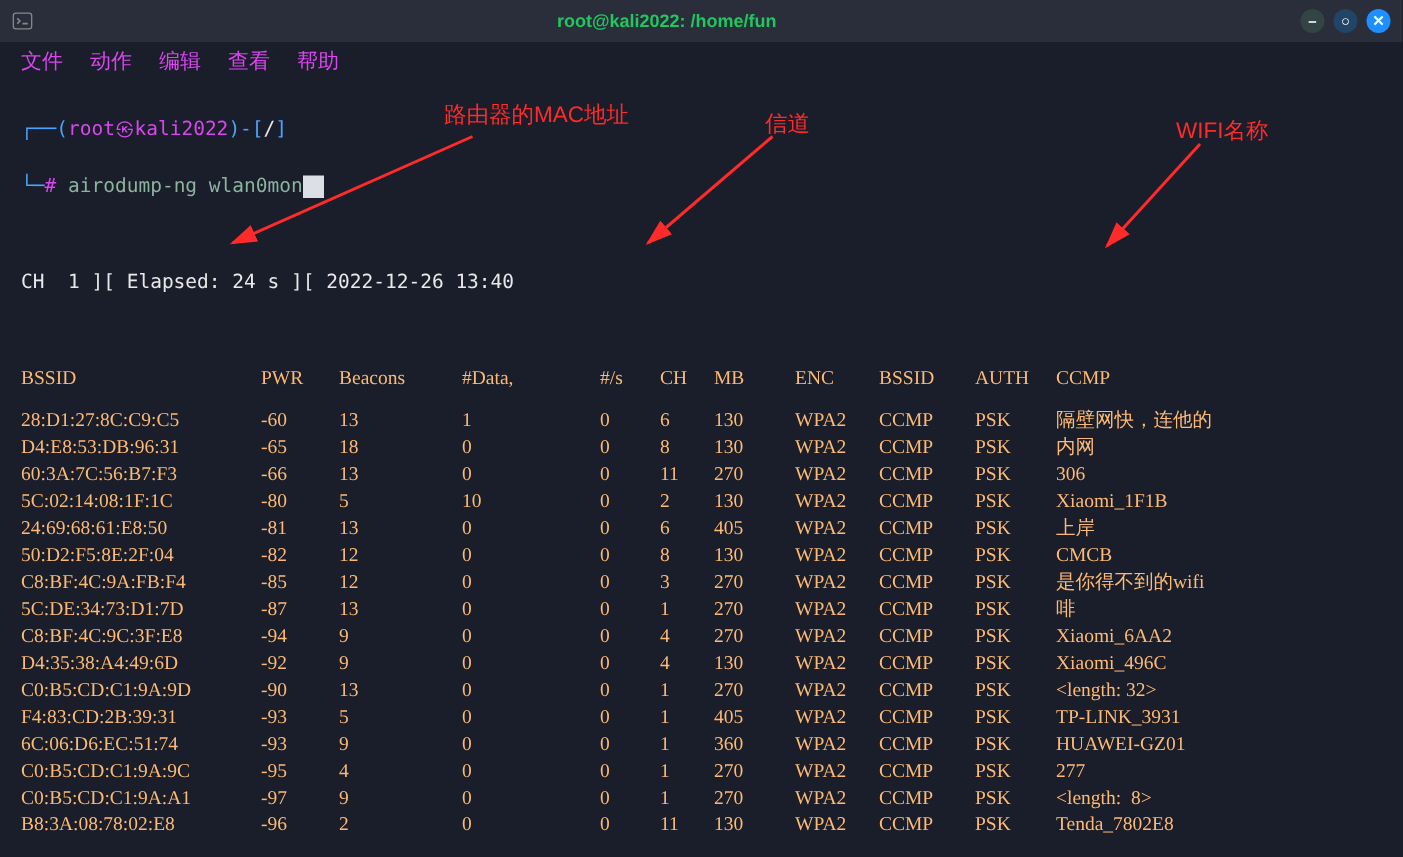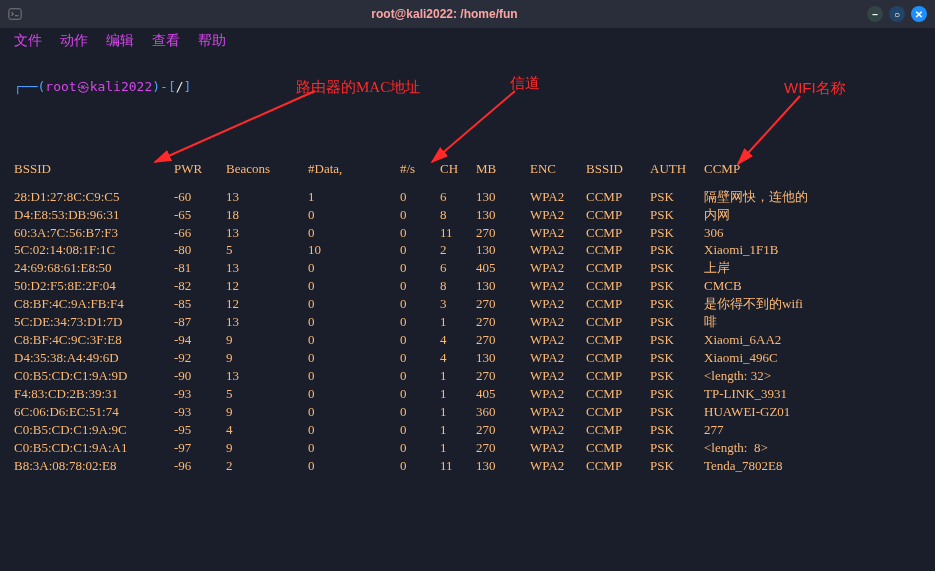--- a/index.html
+++ b/index.html
@@ -17,21 +17,21 @@
     background: #2a2d3a;
     display: flex;
     align-items: center;
     justify-content: space-between;
     padding: 0 8px;
     font-family: sans-serif;
     font-size: 12px;
   }
   .titlebar-left { display:flex; align-items:center; gap:6px; color:#999; }
   .title-icon { display:inline-block; width:14px; height:14px; }
-  .titlebar-center { color:#fca5a5; font-weight:bold; }
+  .titlebar-center { color:#22c55e; font-weight:bold; }
   .titlebar-right { display:flex; gap:6px; }
   .win-btn {
     width: 16px; height:16px; border-radius:50%;
     display:flex; align-items:center; justify-content:center;
     font-size:10px; font-weight:bold;
   }
   .win-min { background:#344; color:#fff;}
   .win-max { background:#246; color:#fff;}
   .win-close { background:#1e8fff; color:#fff;}
   .menubar {
@@ -132,21 +132,23 @@
 <div class="menubar">
   <span class="menu-item">文件</span>
   <span class="menu-item">动作</span>
   <span class="menu-item">编辑</span>
   <span class="menu-item">查看</span>
   <span class="menu-item">帮助</span>
 </div>
 
 <div class="terminal">
 <div class="prompt-line"><span class="blue">┌──(</span><span class="red">root</span><span class="red">㉿</span><span class="red">kali2022</span><span class="blue">)-[</span><span class="gray">/</span><span class="blue">]</span></div>
+<div class="prompt-line"><span class="blue">└─</span><span class="red">#</span> <span class="teal">airodump-ng wlan0mon</span><span class="caret"> </span></div>
 
+<div class="output-block">CH  1 ][ Elapsed: 24 s ][ 2022-12-26 13:40</div>
 
 <table class="ap">
 <thead><tr>
   <th class="col-bssidH">BSSID</th>
   <th class="col-pwrH">PWR</th>
   <th class="col-beaconsH">Beacons</th>
   <th class="col-dataH">#Data,</th>
   <th class="col-sH">#/s</th>
   <th class="col-chH">CH</th>
   <th class="col-mbH">MB</th>
@@ -156,21 +158,21 @@
   <th class="col-essidH">CCMP</th>
 </tr></thead>
 <tbody id="ap-body"><tr><td class="col-bssid">28:D1:27:8C:C9:C5</td><td class="col-pwr">-60</td><td class="col-beacons">13</td><td class="col-data">1</td><td class="col-s">0</td><td class="col-ch">6</td><td class="col-mb">130</td><td class="col-enc">WPA2</td><td class="col-cipher">CCMP</td><td class="col-auth">PSK</td><td class="col-essid">隔壁网快，连他的</td></tr><tr><td class="col-bssid">D4:E8:53:DB:96:31</td><td class="col-pwr">-65</td><td class="col-beacons">18</td><td class="col-data">0</td><td class="col-s">0</td><td class="col-ch">8</td><td class="col-mb">130</td><td class="col-enc">WPA2</td><td class="col-cipher">CCMP</td><td class="col-auth">PSK</td><td class="col-essid">内网</td></tr><tr><td class="col-bssid">60:3A:7C:56:B7:F3</td><td class="col-pwr">-66</td><td class="col-beacons">13</td><td class="col-data">0</td><td class="col-s">0</td><td class="col-ch">11</td><td class="col-mb">270</td><td class="col-enc">WPA2</td><td class="col-cipher">CCMP</td><td class="col-auth">PSK</td><td class="col-essid">306</td></tr><tr><td class="col-bssid">5C:02:14:08:1F:1C</td><td class="col-pwr">-80</td><td class="col-beacons">5</td><td class="col-data">10</td><td class="col-s">0</td><td class="col-ch">2</td><td class="col-mb">130</td><td class="col-enc">WPA2</td><td class="col-cipher">CCMP</td><td class="col-auth">PSK</td><td class="col-essid">Xiaomi_1F1B</td></tr><tr><td class="col-bssid">24:69:68:61:E8:50</td><td class="col-pwr">-81</td><td class="col-beacons">13</td><td class="col-data">0</td><td class="col-s">0</td><td class="col-ch">6</td><td class="col-mb">405</td><td class="col-enc">WPA2</td><td class="col-cipher">CCMP</td><td class="col-auth">PSK</td><td class="col-essid">上岸</td></tr><tr><td class="col-bssid">50:D2:F5:8E:2F:04</td><td class="col-pwr">-82</td><td class="col-beacons">12</td><td class="col-data">0</td><td class="col-s">0</td><td class="col-ch">8</td><td class="col-mb">130</td><td class="col-enc">WPA2</td><td class="col-cipher">CCMP</td><td class="col-auth">PSK</td><td class="col-essid">CMCB</td></tr><tr><td class="col-bssid">C8:BF:4C:9A:FB:F4</td><td class="col-pwr">-85</td><td class="col-beacons">12</td><td class="col-data">0</td><td class="col-s">0</td><td class="col-ch">3</td><td class="col-mb">270</td><td class="col-enc">WPA2</td><td class="col-cipher">CCMP</td><td class="col-auth">PSK</td><td class="col-essid">是你得不到的wifi</td></tr><tr><td class="col-bssid">5C:DE:34:73:D1:7D</td><td class="col-pwr">-87</td><td class="col-beacons">13</td><td class="col-data">0</td><td class="col-s">0</td><td class="col-ch">1</td><td class="col-mb">270</td><td class="col-enc">WPA2</td><td class="col-cipher">CCMP</td><td class="col-auth">PSK</td><td class="col-essid">啡</td></tr><tr><td class="col-bssid">C8:BF:4C:9C:3F:E8</td><td class="col-pwr">-94</td><td class="col-beacons">9</td><td class="col-data">0</td><td class="col-s">0</td><td class="col-ch">4</td><td class="col-mb">270</td><td class="col-enc">WPA2</td><td class="col-cipher">CCMP</td><td class="col-auth">PSK</td><td class="col-essid">Xiaomi_6AA2</td></tr><tr><td class="col-bssid">D4:35:38:A4:49:6D</td><td class="col-pwr">-92</td><td class="col-beacons">9</td><td class="col-data">0</td><td class="col-s">0</td><td class="col-ch">4</td><td class="col-mb">130</td><td class="col-enc">WPA2</td><td class="col-cipher">CCMP</td><td class="col-auth">PSK</td><td class="col-essid">Xiaomi_496C</td></tr><tr><td class="col-bssid">C0:B5:CD:C1:9A:9D</td><td class="col-pwr">-90</td><td class="col-beacons">13</td><td class="col-data">0</td><td class="col-s">0</td><td class="col-ch">1</td><td class="col-mb">270</td><td class="col-enc">WPA2</td><td class="col-cipher">CCMP</td><td class="col-auth">PSK</td><td class="col-essid">&lt;length: 32&gt;</td></tr><tr><td class="col-bssid">F4:83:CD:2B:39:31</td><td class="col-pwr">-93</td><td class="col-beacons">5</td><td class="col-data">0</td><td class="col-s">0</td><td class="col-ch">1</td><td class="col-mb">405</td><td class="col-enc">WPA2</td><td class="col-cipher">CCMP</td><td class="col-auth">PSK</td><td class="col-essid">TP-LINK_3931</td></tr><tr><td class="col-bssid">6C:06:D6:EC:51:74</td><td class="col-pwr">-93</td><td class="col-beacons">9</td><td class="col-data">0</td><td class="col-s">0</td><td class="col-ch">1</td><td class="col-mb">360</td><td class="col-enc">WPA2</td><td class="col-cipher">CCMP</td><td class="col-auth">PSK</td><td class="col-essid">HUAWEI-GZ01</td></tr><tr><td class="col-bssid">C0:B5:CD:C1:9A:9C</td><td class="col-pwr">-95</td><td class="col-beacons">4</td><td class="col-data">0</td><td class="col-s">0</td><td class="col-ch">1</td><td class="col-mb">270</td><td class="col-enc">WPA2</td><td class="col-cipher">CCMP</td><td class="col-auth">PSK</td><td class="col-essid">277</td></tr><tr><td class="col-bssid">C0:B5:CD:C1:9A:A1</td><td class="col-pwr">-97</td><td class="col-beacons">9</td><td class="col-data">0</td><td class="col-s">0</td><td class="col-ch">1</td><td class="col-mb">270</td><td class="col-enc">WPA2</td><td class="col-cipher">CCMP</td><td class="col-auth">PSK</td><td class="col-essid">&lt;length:  8&gt;</td></tr><tr><td class="col-bssid">B8:3A:08:78:02:E8</td><td class="col-pwr">-96</td><td class="col-beacons">2</td><td class="col-data">0</td><td class="col-s">0</td><td class="col-ch">11</td><td class="col-mb">130</td><td class="col-enc">WPA2</td><td class="col-cipher">CCMP</td><td class="col-auth">PSK</td><td class="col-essid">Tenda_7802E8</td></tr></tbody>
 </table>
 
 
 
 
 
 
-<div class="annot-label" style="left:296px; top:23px;font-family:Liberation Serif, serif;">路由器的MAC地址</div>
+<div class="annot-label" style="left:296px; top:13px;">路由器的MAC地址</div>
 <div class="annot-label" style="left:510px; top:19px;">信道</div>
 <div class="annot-label" style="left:784px; top:24px;">WIFI名称</div>
 
 <svg class="overlay" width="935" height="500">
   <defs>
     <marker id="ah" markerWidth="10" markerHeight="10" refX="8" refY="3" orient="auto">
       <path d="M0,0 L9,3 L0,6 z" fill="#ff2a2a"></path>
     </marker>
   </defs>
   <line x1="315" y1="37" x2="155" y2="108" stroke="#ff2a2a" stroke-width="2" marker-end="url(#ah)"></line>

